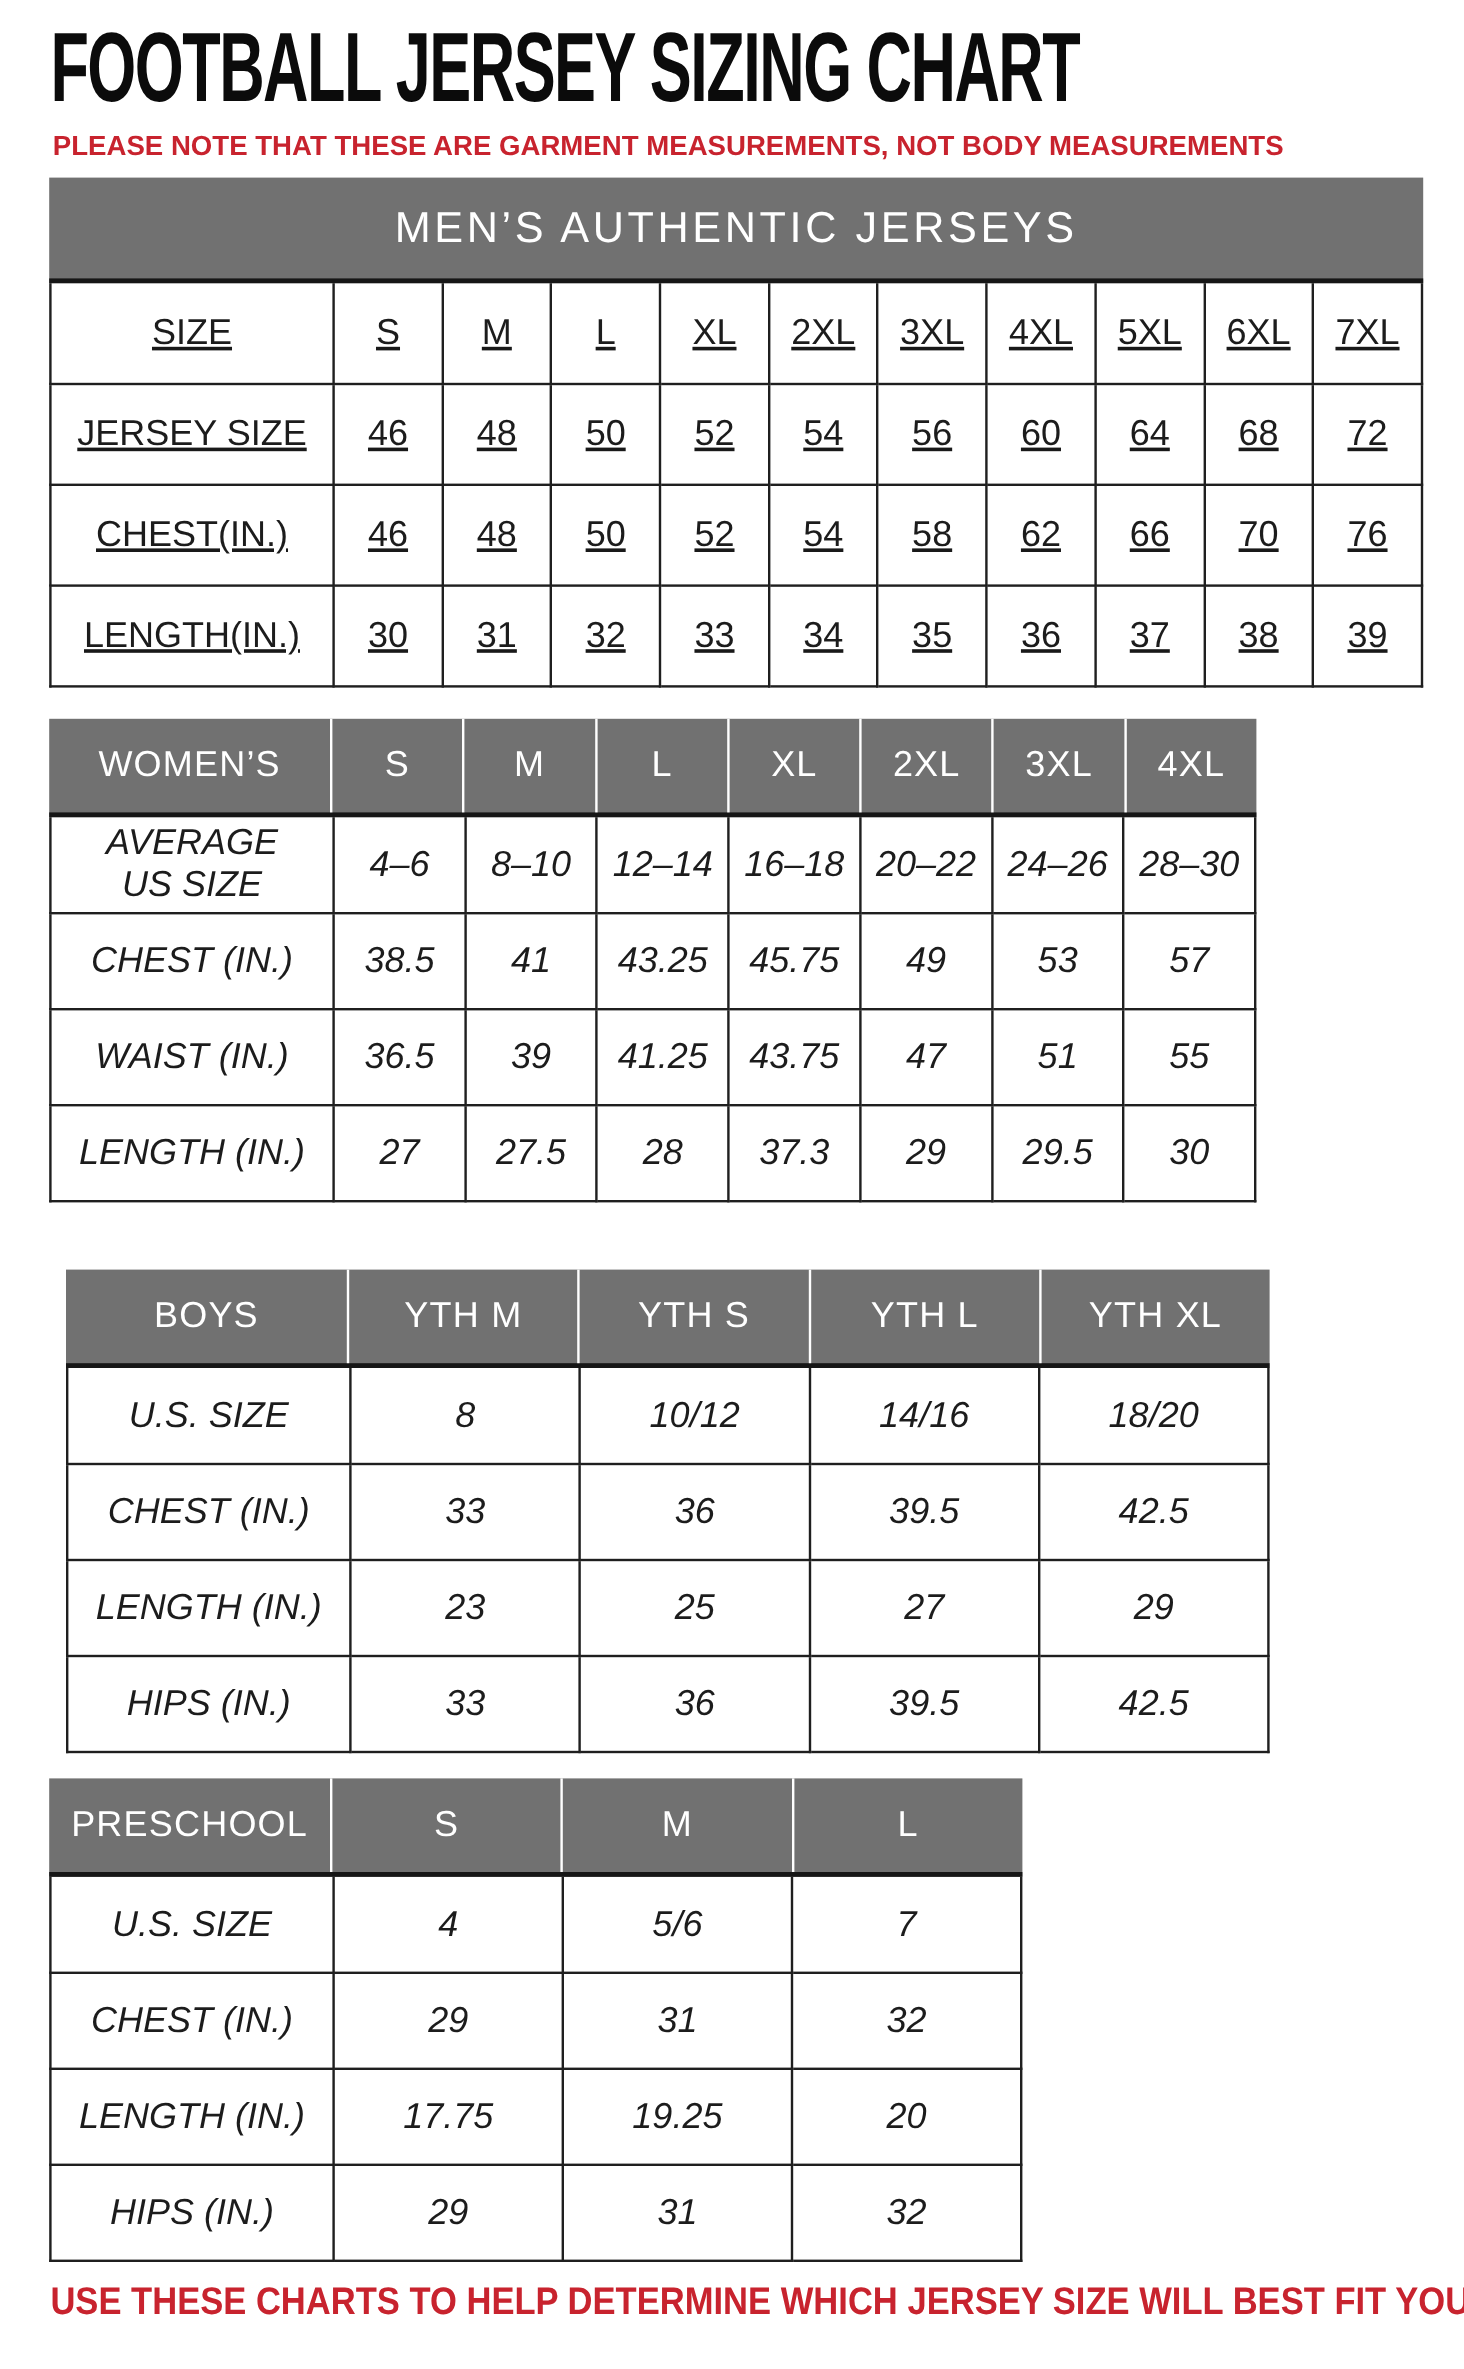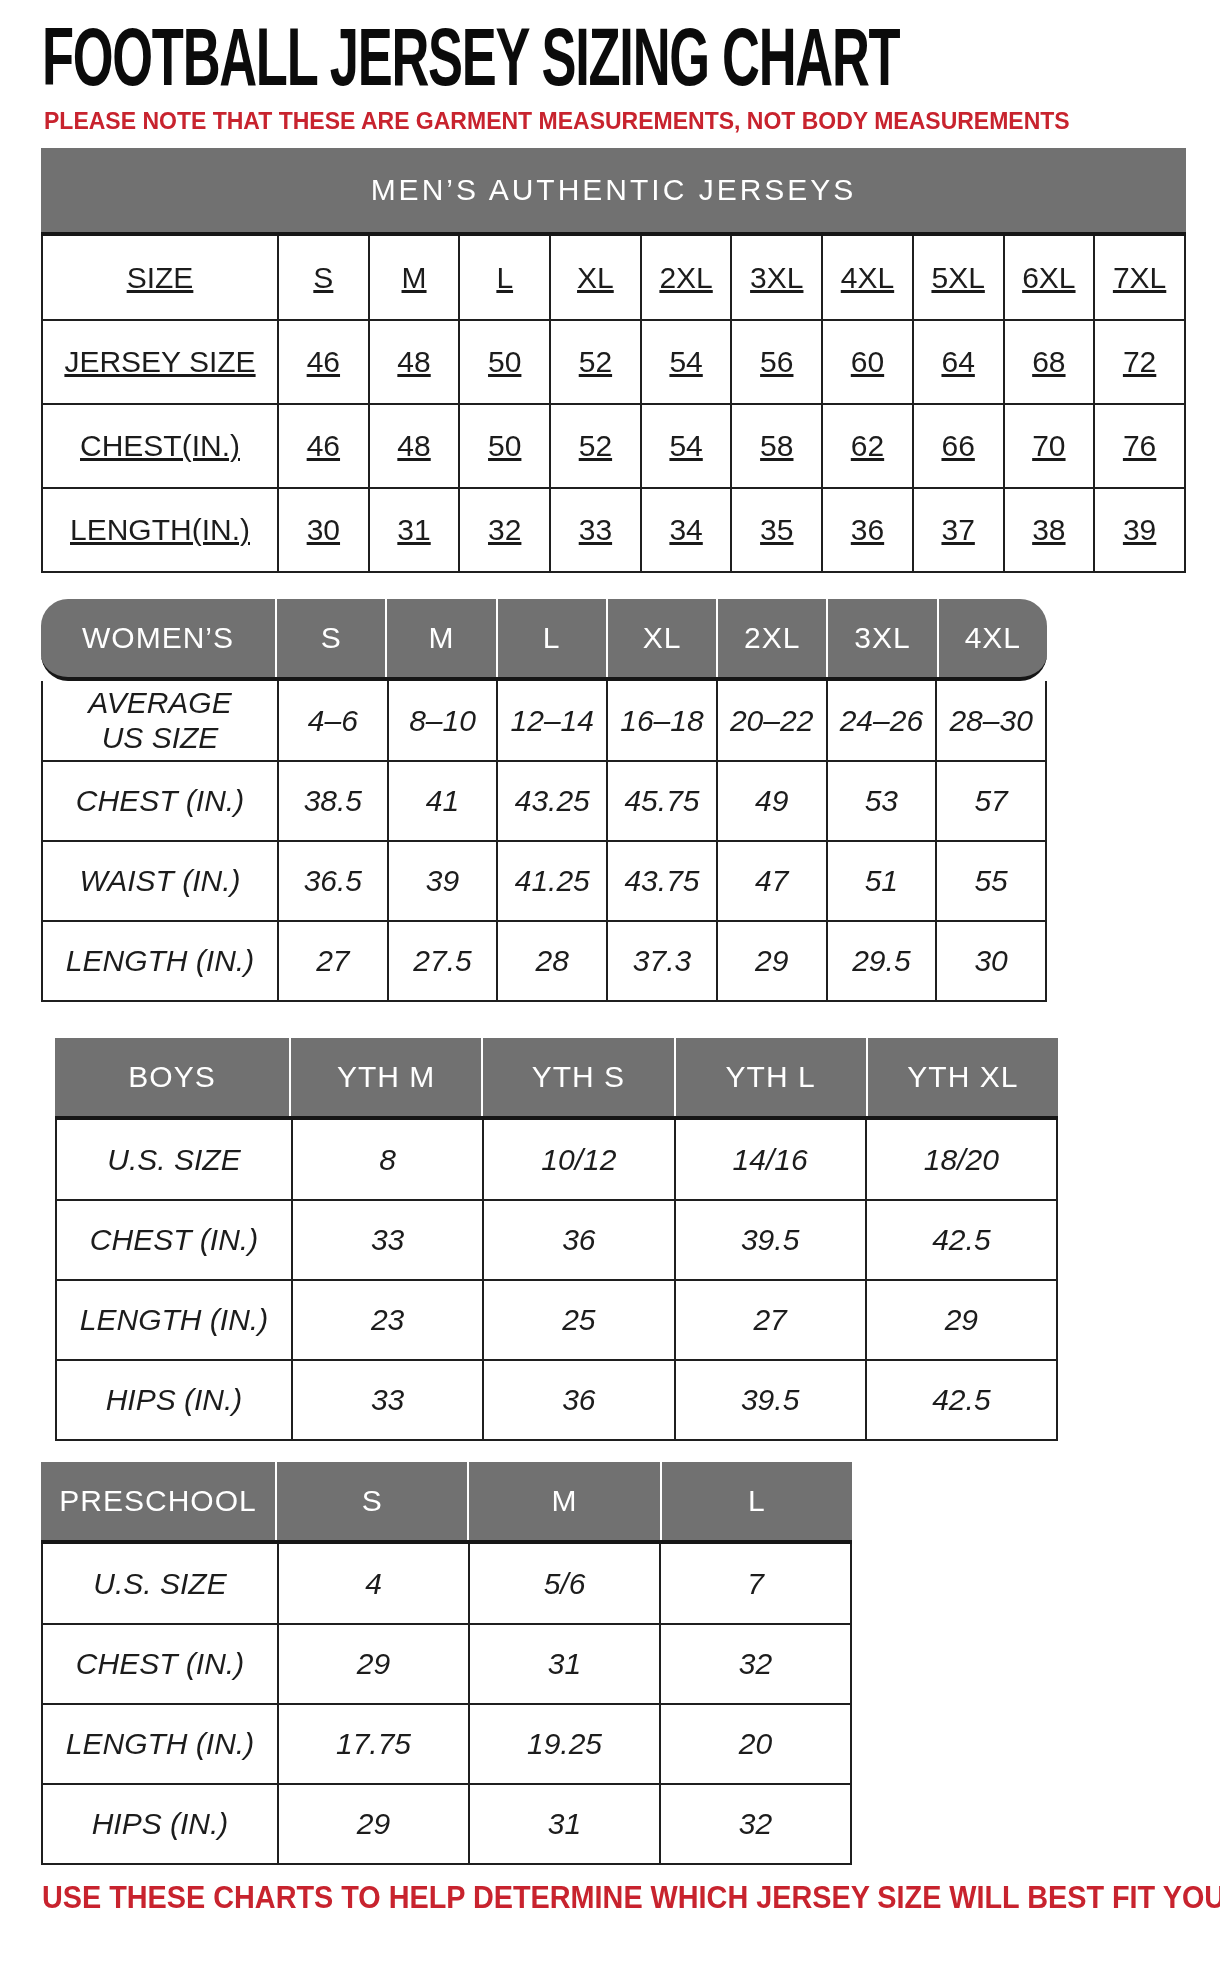--- a/index.html
+++ b/index.html
@@ -33,32 +33,32 @@
     margin:12px 0 0 44px;
     width:1090px;
     font-size:23px;
     font-weight:700;
     line-height:1.15;
     color:var(--red);
   }
   .tbl{margin-left:41px;}
   .t-mens{margin-top:14px;}
   .t-womens{margin-top:26px;}
-  .t-boys{margin-top:36px;padding-left:14px;}
+  .t-boys{margin-top:56px;padding-left:14px;}
   .t-preschool{margin-top:21px;}
 
   .banner{
     display:flex;
     background:var(--gray);
     color:#ffffff;
     border-bottom:4px solid #161616;
     align-items:center;
   }
-  .t-mens .banner{height:84px;width:1145px;justify-content:center;font-size:30px;letter-spacing:3px;}
-  .t-womens .banner{height:78px;width:1006px;border-radius:27px;}
+  .t-mens .banner{height:84px;width:1145px;justify-content:center;font-size:36px;letter-spacing:3px;}
+  .t-womens .banner{height:78px;width:1006px;}
   .t-boys .banner{height:78px;width:1003px;}
   .t-preschool .banner{height:78px;width:811px;text-align:right;}
   .banner-cell{
     display:flex;align-items:center;justify-content:center;
     flex:1;height:100%;
     font-size:30px;letter-spacing:1px;
   }
   .banner-cell.label-col{flex:0 0 234px;}
   .banner-cell + .banner-cell{border-left:2px solid #ffffff;}
 

